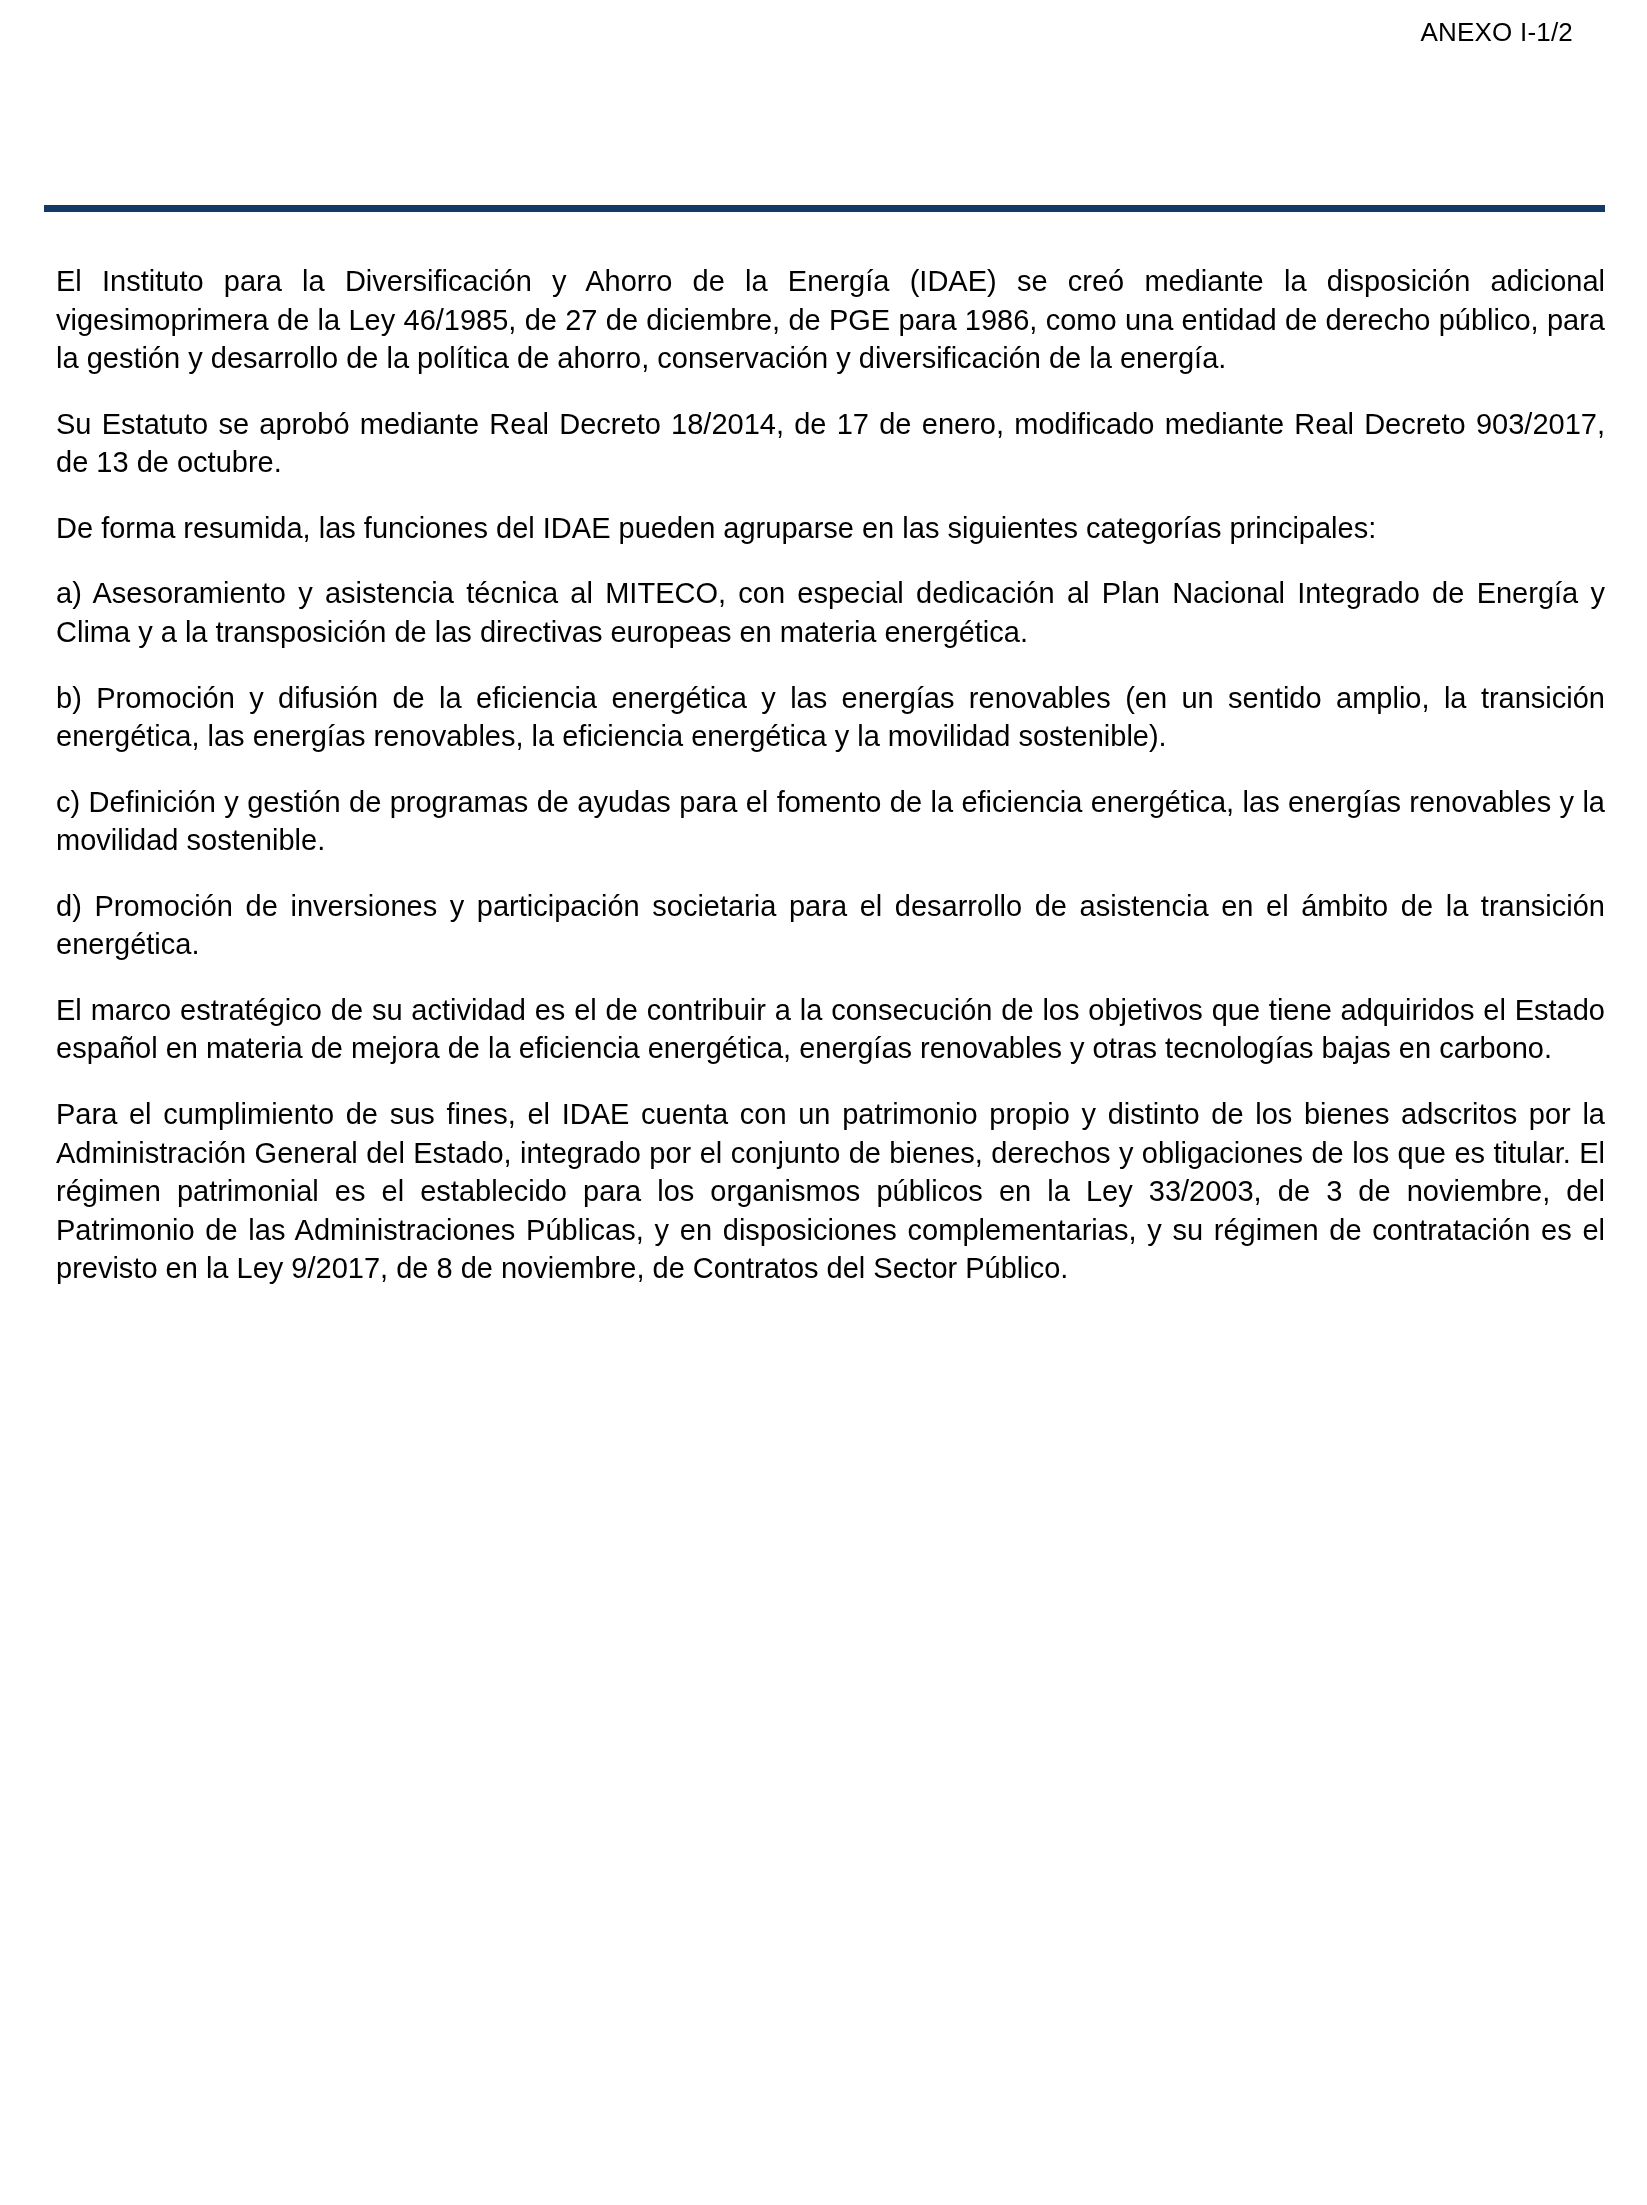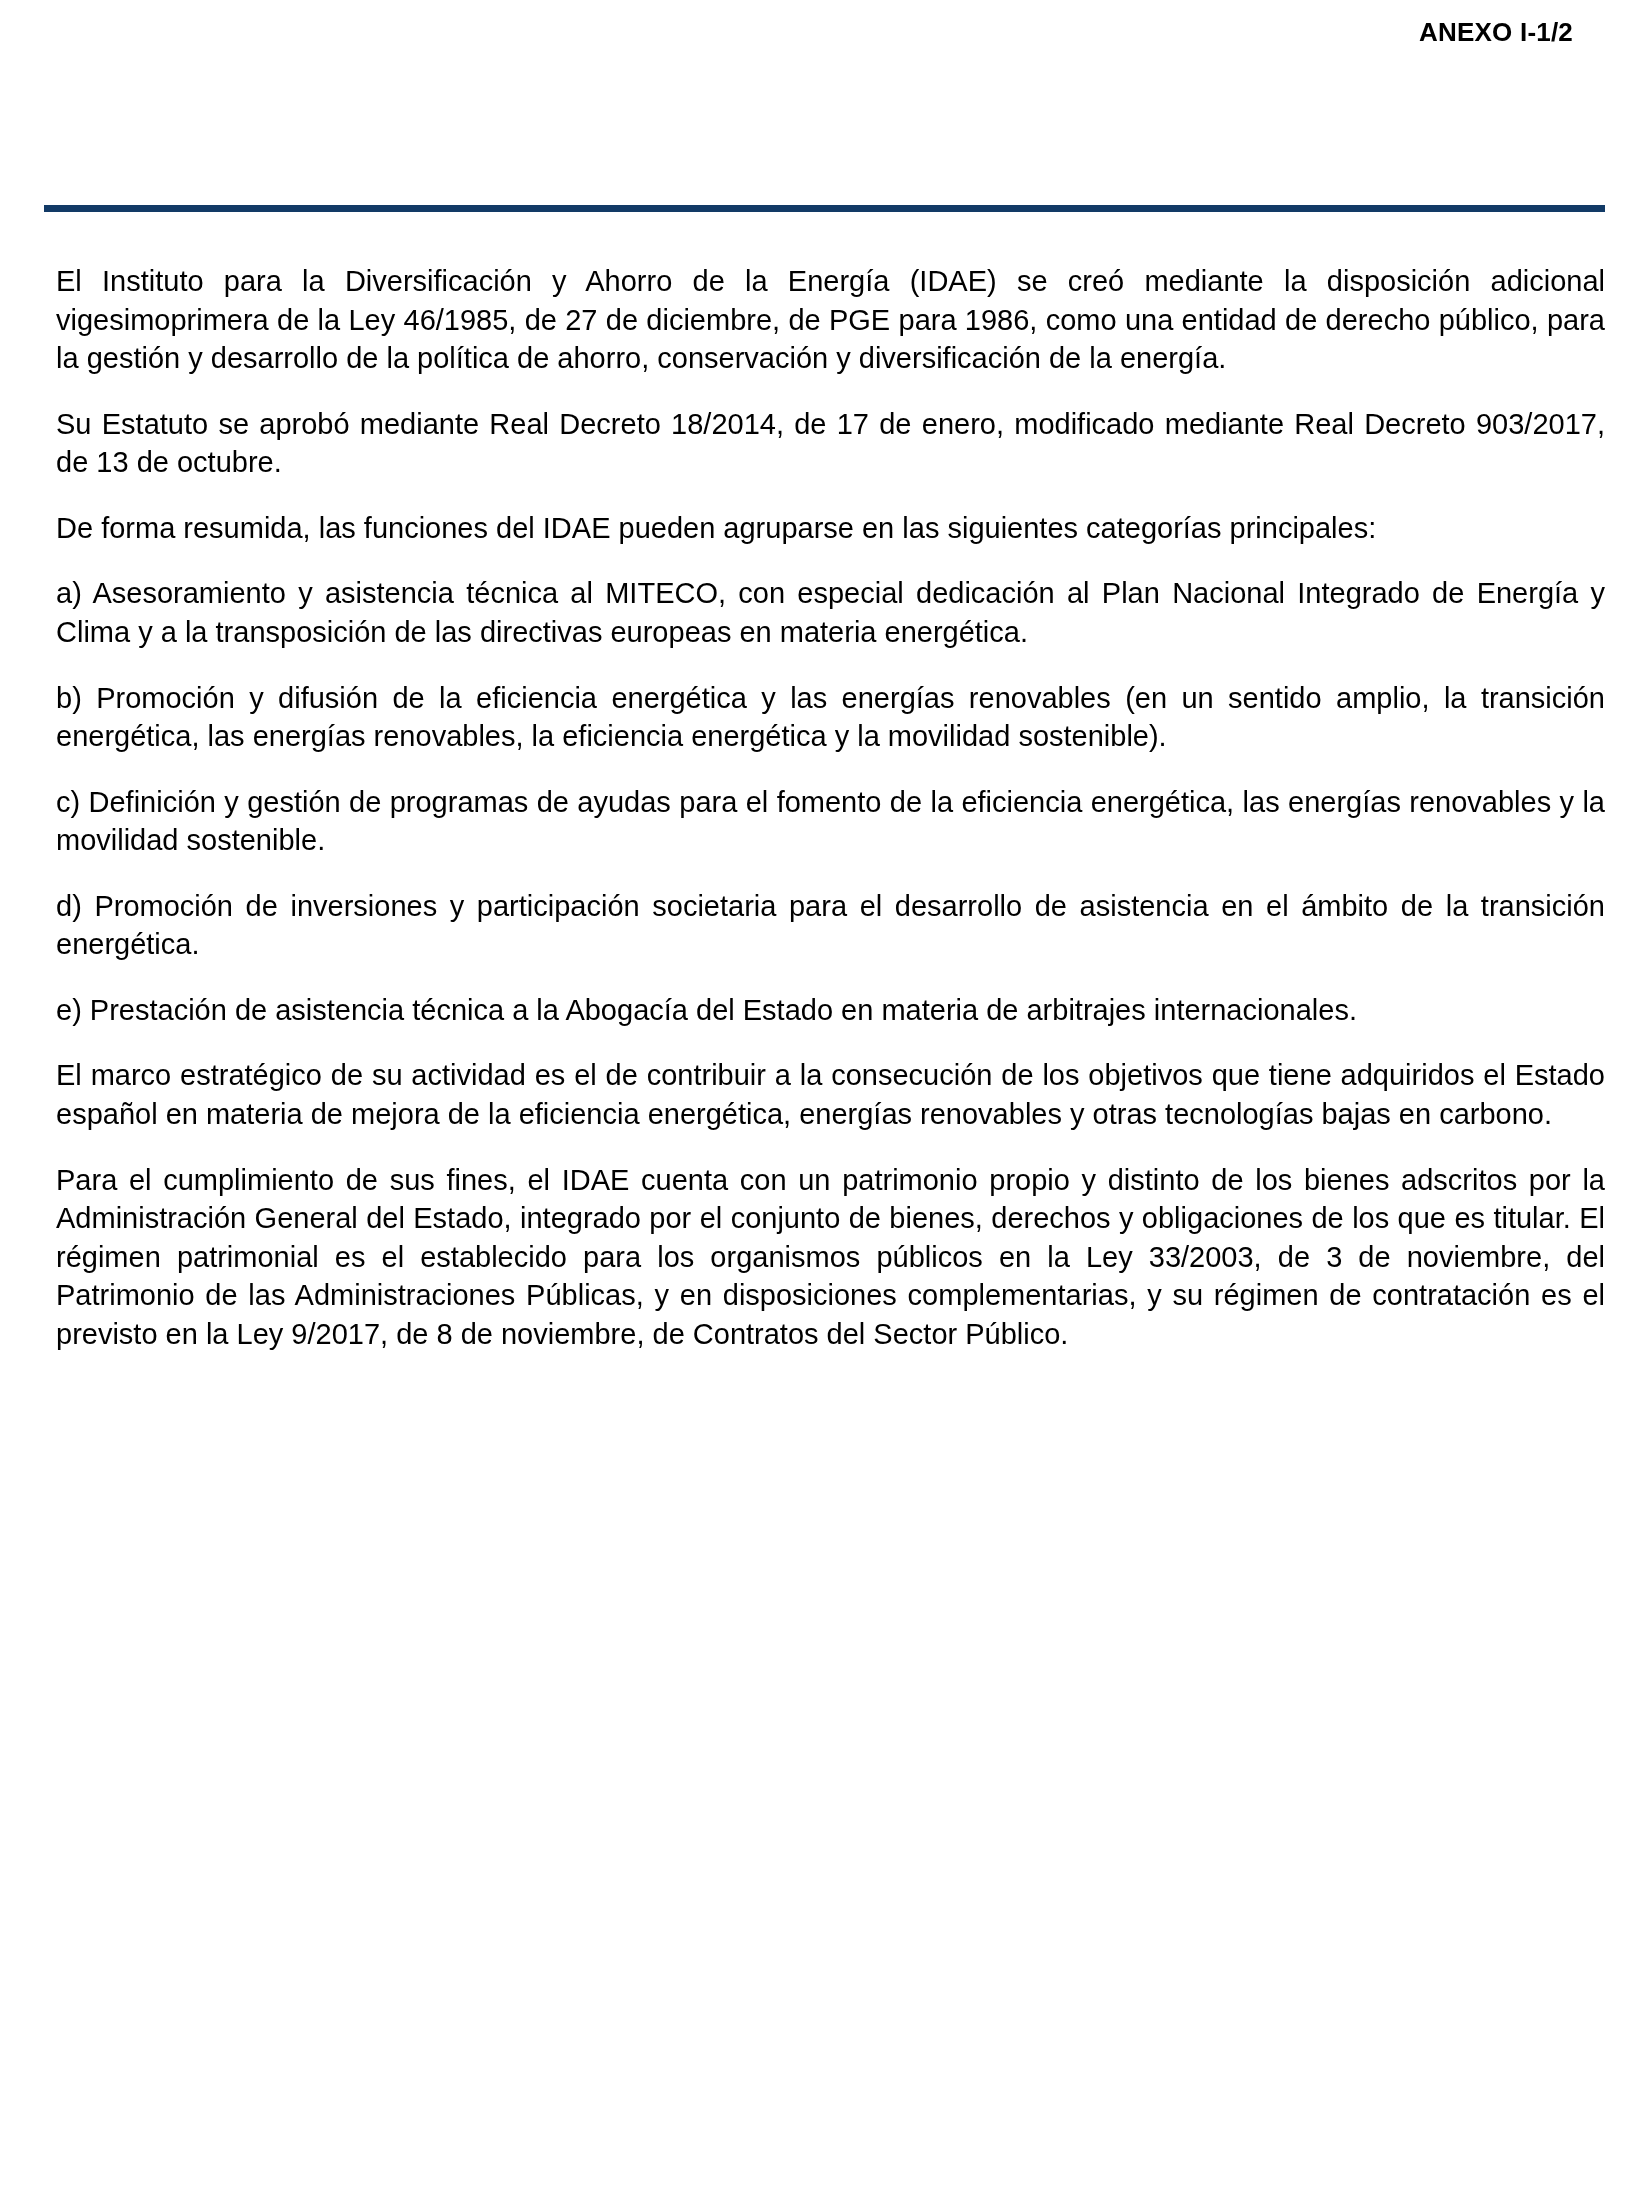--- a/index.html
+++ b/index.html
@@ -26,21 +26,21 @@
   }
 
   
   .running-header {
     position: absolute;
     top: 17.5px;
     left: 0;
     right: 75px;
     text-align: right;
     font-size: 26px;
-    font-weight: bold;
+    font-weight: normal;
     letter-spacing: 0.2px;
     line-height: 1.1;
   }
 
   
   .doc-title {
     position: absolute;
     top: 100px;
     left: 0;
     right: 0;
@@ -92,19 +92,18 @@
   <div class="title-rule" style="background: rgb(18, 58, 102);"></div>
 
   <div class="body-wrap">
     <p class="para">El Instituto para la Diversificación y Ahorro de la Energía (IDAE) se creó mediante la disposición adicional vigesimoprimera de la Ley 46/1985, de 27 de diciembre, de PGE para 1986, como una entidad de derecho público, para la gestión y desarrollo de la política de ahorro, conservación y diversificación de la energía.</p>
     <p class="para">Su Estatuto se aprobó mediante Real Decreto 18/2014, de 17 de enero, modificado mediante Real Decreto 903/2017, de 13 de octubre.</p>
     <p class="para">De forma resumida, las funciones del IDAE pueden agruparse en las siguientes categorías principales:</p>
     <p class="para">a) Asesoramiento y asistencia técnica al MITECO, con especial dedicación al Plan Nacional Integrado de Energía y Clima y a la transposición de las directivas europeas en materia energética.</p>
     <p class="para">b) Promoción y difusión de la eficiencia energética y las energías renovables (en un sentido amplio, la transición energética, las energías renovables, la eficiencia energética y la movilidad sostenible).</p>
     <p class="para">c) Definición y gestión de programas de ayudas para el fomento de la eficiencia energética, las energías renovables y la movilidad sostenible.</p>
     <p class="para">d) Promoción de inversiones y participación societaria para el desarrollo de asistencia en el ámbito de la transición energética.</p>
-    <p class="para">e) Prestación de asistencia técnica a la Abogacía del Estado en materia de arbitrajes internacionales.</p>
     <p class="para">El marco estratégico de su actividad es el de contribuir a la consecución de los objetivos que tiene adquiridos el Estado español en materia de mejora de la eficiencia energética, energías renovables y otras tecnologías bajas en carbono.</p>
     <p class="para">Para el cumplimiento de sus fines, el IDAE cuenta con un patrimonio propio y distinto de los bienes adscritos por la Administración General del Estado, integrado por el conjunto de bienes, derechos y obligaciones de los que es titular. El régimen patrimonial es el establecido para los organismos públicos en la Ley 33/2003, de 3 de noviembre, del Patrimonio de las Administraciones Públicas, y en disposiciones complementarias, y su régimen de contratación es el previsto en la Ley 9/2017, de 8 de noviembre, de Contratos del Sector Público.</p>
   </div>
 
 </div>
 
 
 </body></html>

